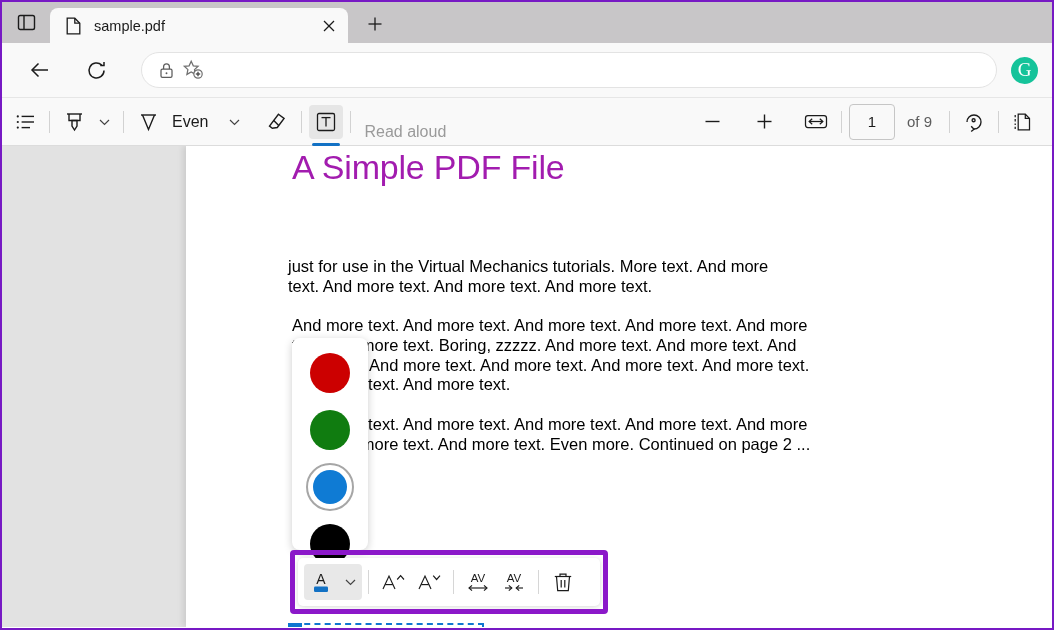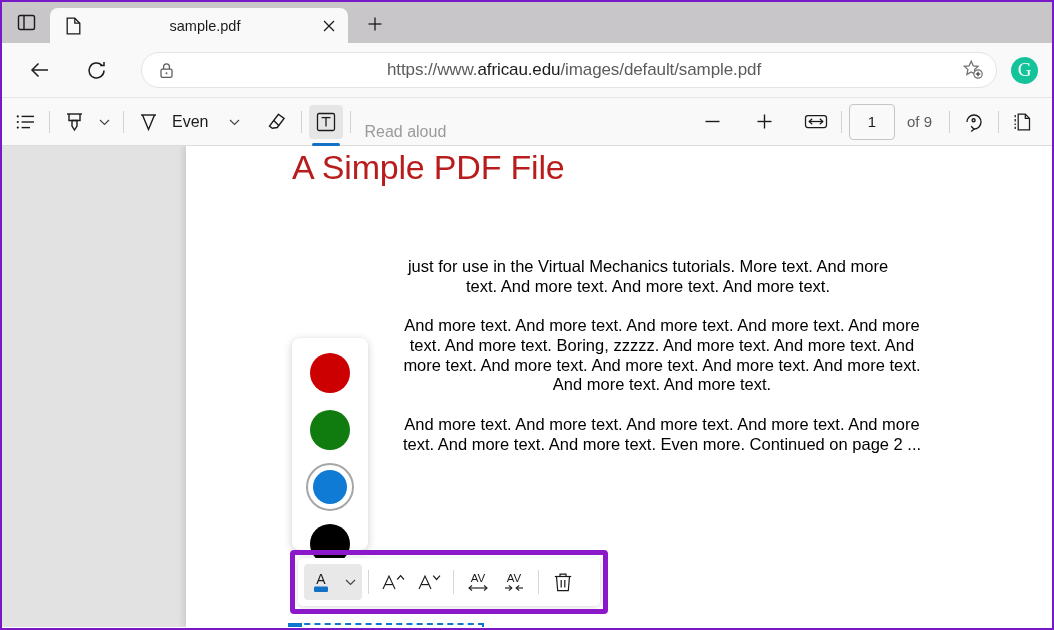--- a/index.html
+++ b/index.html
@@ -8,21 +8,20 @@
     overflow: hidden;
     font-family: "Liberation Sans", sans-serif;
     background: #ffffff;
   }
   #root {
     position: relative;
     width: 1054px; height: 630px;
     border: 2px solid #7719c4;
     background: #ffffff;
     overflow: hidden;
-    text-align: center;
   }
 
   
   .tabstrip {
     position: relative;
     height: 41px;
     background: #c8c6c8;
     display: flex;
     align-items: flex-end;
     padding-left: 4px;
@@ -199,21 +198,21 @@
     left: 184px; top: 0;
     width: 866px; height: 481px;
     background: #ffffff;
     box-shadow: -3px 0 6px rgba(0,0,0,0.10);
   }
   .doc-title {
     position: absolute;
     left: 106px; top: 2px;
     font-family: "Liberation Sans", sans-serif;
     font-size: 34px;
-    color: #b91c1c;
+    color: #a21caf;
     letter-spacing: -0.2px;
     white-space: nowrap;
   }
   .doc-para {
     position: absolute;
     font-family: "Liberation Sans", sans-serif;
     font-size: 16.5px;
     color: #000;
     line-height: 19.8px;
     white-space: pre-wrap;
@@ -370,21 +369,20 @@
     </div>
 
     <div class="omnibox">
       <span class="lock-icon">
         <svg width="15" height="17" viewBox="0 0 15 17" fill="none" stroke="#5c5c5c" stroke-width="1.25">
           <rect x="2" y="7" width="11" height="8.4" rx="1.4"></rect>
           <path d="M4.6 7V4.8a2.9 2.9 0 0 1 5.8 0V7"></path>
           <circle cx="7.5" cy="11.2" r="0.95" fill="#5c5c5c" stroke="none"></circle>
         </svg>
       </span>
-      <span class="url-text"><span>https://www.</span><span class="host">africau.edu</span><span>/images/default/sample.pdf</span></span>
       <span class="fav-btn">
         <svg width="22" height="22" viewBox="0 0 22 22" fill="none" stroke="#707070" stroke-width="1.25">
           <path d="M9.2 2.3l2.1 4.5 4.8.5-3.6 3.3 1 4.8-4.3-2.5-4.3 2.5 1-4.8L2.3 7.3l4.8-.5z"></path>
           <circle cx="16" cy="15" r="4.2" fill="#fff" stroke="#707070" stroke-width="1.2"></circle>
           <line x1="16" y1="12.8" x2="16" y2="17.2" stroke="#444" stroke-width="1.3"></line>
           <line x1="13.8" y1="15" x2="18.2" y2="15" stroke="#444" stroke-width="1.3"></line>
         </svg>
       </span>
     </div>
 

